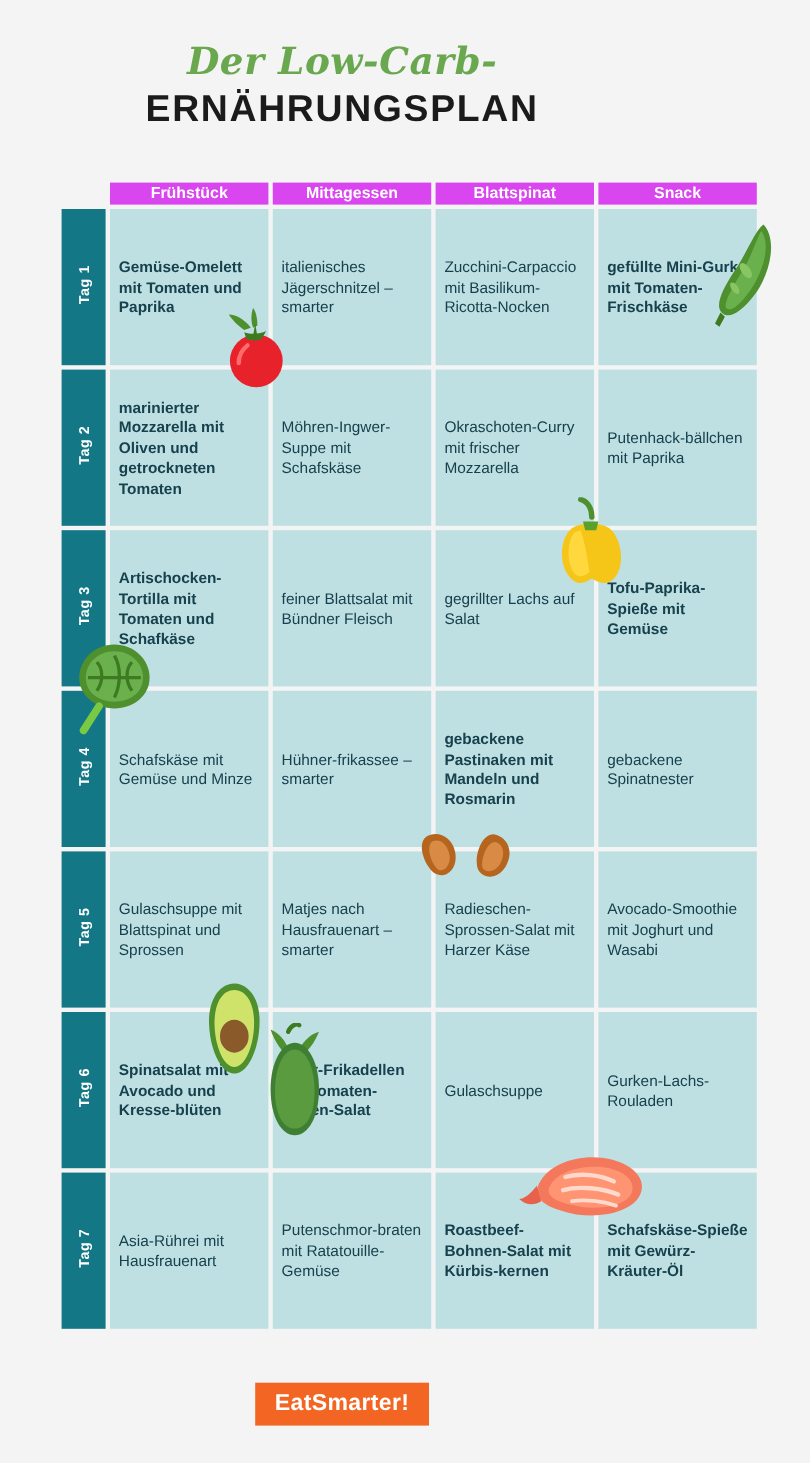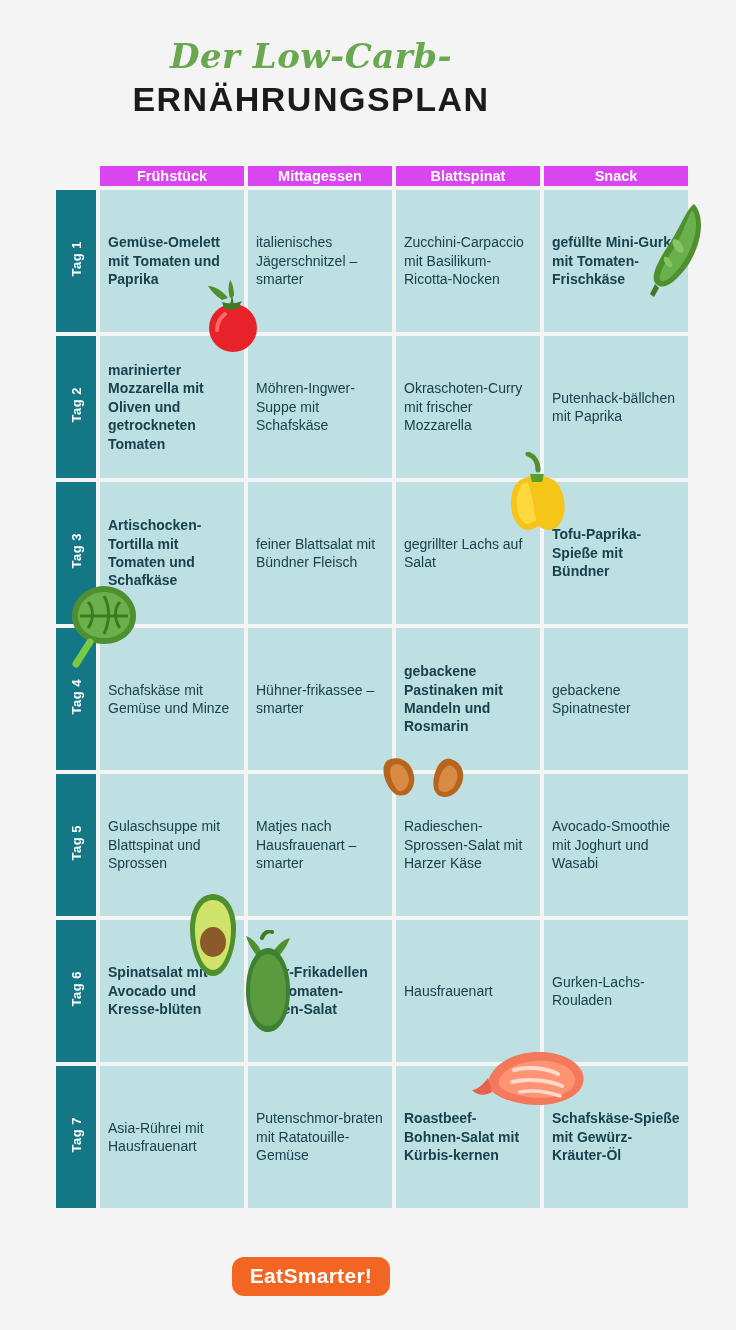--- a/index.html
+++ b/index.html
@@ -120,21 +120,21 @@
     text-align: center;
   }
   .logo {
     display: inline-block;
     background: #f26522;
     color: #ffffff;
     font-weight: bold;
     font-size: 21px;
     letter-spacing: 0.3px;
     padding: 7px 18px 8px 18px;
-    border-radius: 12px;
+    border-radius: 0;
   }
 </style>
 </head>
 <body>
 
 <div class="page">
 
   <div class="header">
     <div class="title-script">Der Low-Carb-</div>
     <div class="title-main">ERNÄHRUNGSPLAN</div>
@@ -167,21 +167,21 @@
           <td class="meal light">Möhren-Ingwer-Suppe mit Schafskäse</td>
           <td class="meal light">Okraschoten-Curry mit frischer Mozzarella</td>
           <td class="meal light">Putenhack-bällchen mit Paprika</td>
         </tr>
 
         <tr>
           <td class="daycell"><span class="day-label">Tag 3</span></td>
           <td class="meal">Artischocken-Tortilla mit Tomaten und Schafkäse</td>
           <td class="meal light">feiner Blattsalat mit Bündner Fleisch</td>
           <td class="meal light">gegrillter Lachs auf Salat</td>
-          <td class="meal">Tofu-Paprika-Spieße mit Bündner</td>
+          <td class="meal">Tofu-Paprika-Spieße mit Gemüse</td>
         </tr>
 
         <tr>
           <td class="daycell"><span class="day-label">Tag 4</span></td>
           <td class="meal light">Schafskäse mit Gemüse und Minze</td>
           <td class="meal light">Hühner-frikassee – smarter</td>
           <td class="meal">gebackene Pastinaken mit Mandeln und Rosmarin</td>
           <td class="meal light">gebackene Spinatnester</td>
         </tr>
 
@@ -190,21 +190,21 @@
           <td class="meal light">Gulaschsuppe mit Blattspinat und Sprossen</td>
           <td class="meal light">Matjes nach Hausfrauenart – smarter</td>
           <td class="meal light">Radieschen-Sprossen-Salat mit Harzer Käse</td>
           <td class="meal light">Avocado-Smoothie mit Joghurt und Wasabi</td>
         </tr>
 
         <tr>
           <td class="daycell"><span class="day-label">Tag 6</span></td>
           <td class="meal">Spinatsalat mit Avocado und Kresse-blüten</td>
           <td class="meal">Tatar-Frikadellen mit Tomaten-Oliven-Salat</td>
-          <td class="meal light">Hausfrauenart</td>
+          <td class="meal light">Gulaschsuppe</td>
           <td class="meal light">Gurken-Lachs-Rouladen</td>
         </tr>
 
         <tr>
           <td class="daycell"><span class="day-label">Tag 7</span></td>
           <td class="meal light">Asia-Rührei mit Hausfrauenart</td>
           <td class="meal light">Putenschmor-braten mit Ratatouille-Gemüse</td>
           <td class="meal">Roastbeef-Bohnen-Salat mit Kürbis-kernen</td>
           <td class="meal">Schafskäse-Spieße mit Gewürz-Kräuter-Öl</td>
         </tr>

